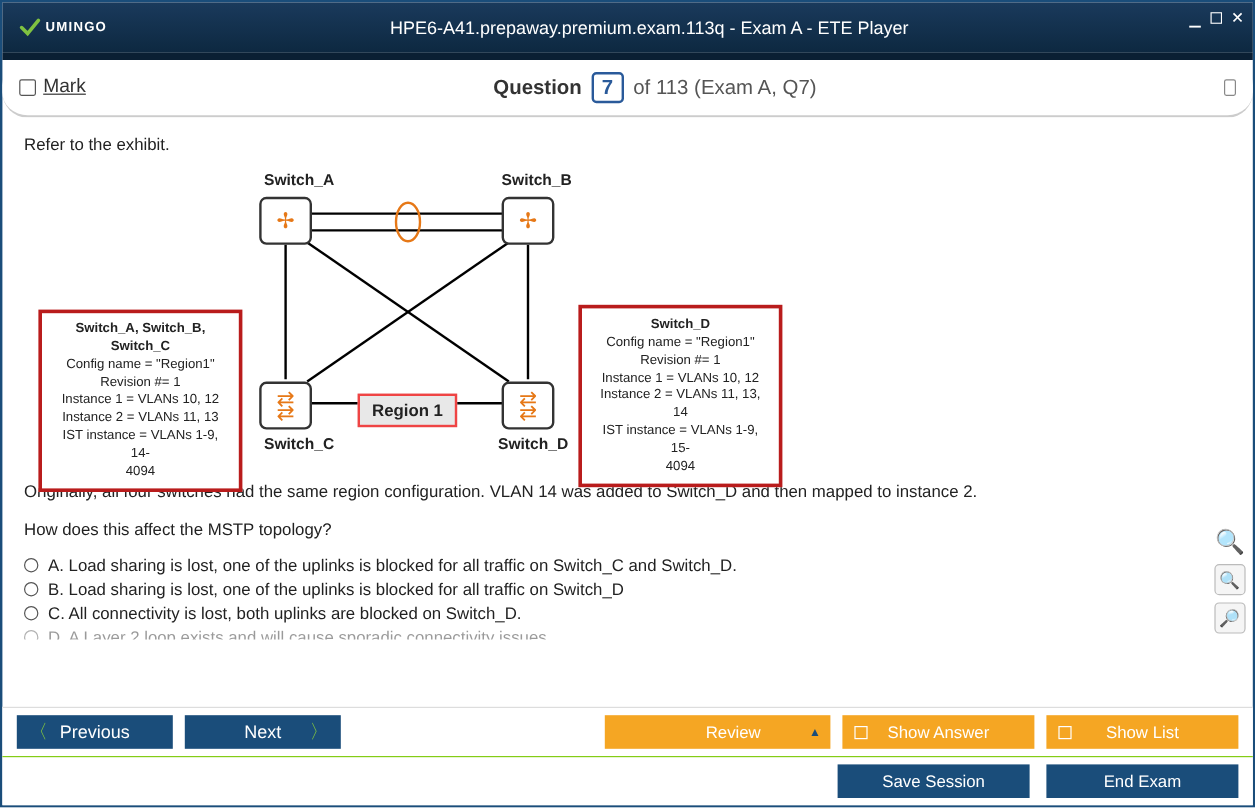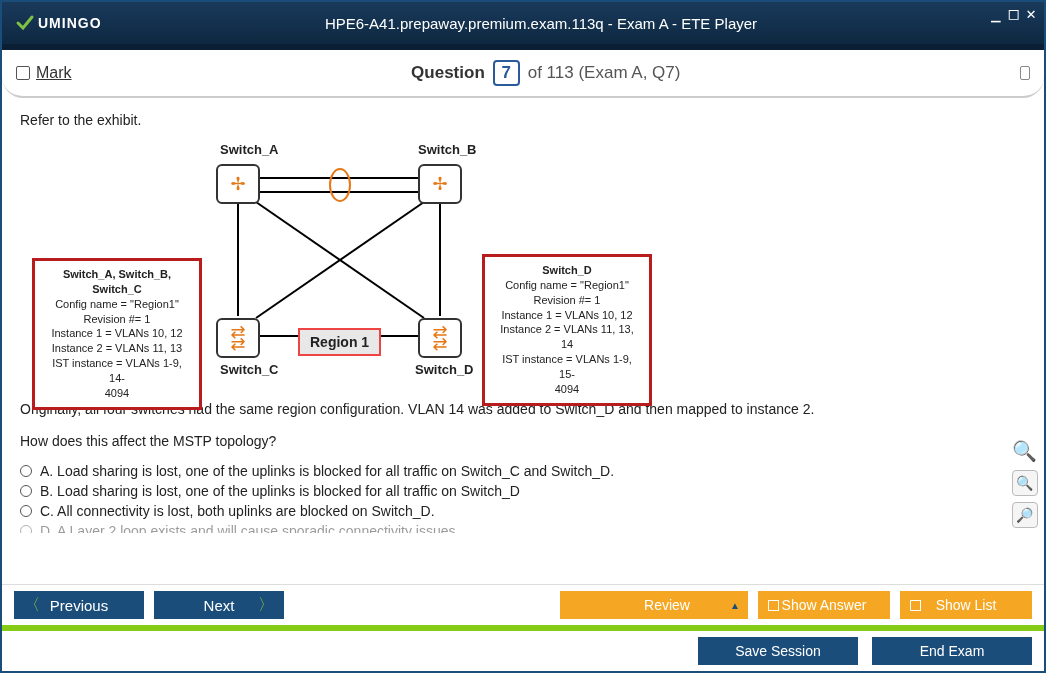--- a/index.html
+++ b/index.html
@@ -1,19 +1,19 @@
 <!DOCTYPE html>
 <html><head>
 <meta charset="utf-8">
 <style>
   * { box-sizing: border-box; margin: 0; padding: 0; }
   body { font-family: Arial, sans-serif; background: #fff; }
   .window { width: 1046px; height: 673px; border: 2px solid #1a4d7a; position: relative; background: #fff; display:flex; flex-direction:column;}
   .titlebar { background: linear-gradient(#1a3a5c, #0d2840); color: #fff; height: 48px; display: flex; align-items: center; padding: 0 12px; position: relative; border-bottom: 6px solid #0a1f33;}
-  .logo { display: flex; align-items: center; font-weight: bold; font-size: 14px; letter-spacing: 1px; color:#fff;}
+  .logo { display: flex; align-items: center; font-weight: bold; font-size: 11px; letter-spacing: 1px; color:#fff;}
   .logo svg { margin-right: 2px; }
   .title-text { position: absolute; left: 50%; transform: translateX(-50%); font-size: 15px; color:#fff; font-weight:500;margin-left:18px;}
   .win-controls { position: absolute; right: 6px; top: 2px; display: flex; gap: 4px; color:#fff; font-family: monospace; font-size:16px; font-weight:bold;}
   .win-controls span { cursor:pointer; padding:0 2px;}
   .qheader { background: #fff; border-bottom: 2px solid #ccc; padding: 10px 14px; display:flex; align-items:center; font-size:16px; color:#333;border-radius:21px;}
   .mark-cb { width:14px; height:14px; border:1px solid #555; border-radius:2px; margin-right:6px; display:inline-block;}
   .qcenter { flex:1; text-align:center; color:#555; font-size:17px;}
   .qcenter b { color:#333;}
   .qinput { display:inline-block; border:2px solid #2a5a9a; border-radius:4px; padding:1px 7px; color:#2a5a9a; font-weight:bold; margin:0 3px;}
   .qheader-right { width:10px; height:14px; border:1px solid #888; border-radius:2px;}
@@ -27,26 +27,26 @@
   .cfg-box { position:absolute; border:3px solid #b91c1c; background:#fff; padding:6px 8px; font-size:11px; text-align:center; line-height:1.35; width:170px;}
   .cfg-box .hdr { font-weight:bold; }
   .qtext { margin-bottom:12px; line-height:1.4;}
   .options { }
   .opt { display:flex; align-items:flex-start; gap:8px; margin-bottom:4px; font-size:14px;}
   .radio { width:12px; height:12px; border:1px solid #555; border-radius:50%; margin-top:2px; flex-shrink:0;}
   .side-tools { position:absolute; right:6px; top:340px; display:flex; flex-direction:column; gap:6px;}
   .tool { width:26px; height:26px; border:1px solid #bbb; border-radius:4px; background:#f5f5f5; display:flex; align-items:center; justify-content:center; color:#666; font-size:14px;}
   .tool.light { border:none; background:transparent; color:#ccc; font-size:20px;}
   .footer1 { background:#fff; border-top:1px solid #ddd; padding:6px 12px; display:flex; align-items:center; gap:10px;}
-  .footer2 { background:#fff; border-top:6px solid #84cc16; padding:6px 12px; display:flex; justify-content:flex-end; gap:14px;}
+  .footer2 { background:#fff; border-top:1px solid #84cc16; padding:6px 12px; display:flex; justify-content:flex-end; gap:14px;}
   .btn { height:28px; display:flex; align-items:center; justify-content:center; font-size:14px; cursor:pointer; border:none; padding:0 18px;}
   .btn-nav { background:#1a4d7a; color:#fff; width:130px; position:relative; font-size:15px;}
   .btn-nav .arr { color:#7fc241; font-size:16px; position:absolute;}
   .btn-nav .arr.l { left:10px;} .btn-nav .arr.r { right:10px;}
-  .btn-orange { background:#f5a623; color:#fff; width:132px; position:relative;}
+  .btn-orange { background:#f5a623; color:#fff; width:160px; position:relative;}
   .btn-orange.review { width:188px;padding-left:44px; }
   .btn-orange .tri { position:absolute; right:8px; font-size:10px; color:#1a4d7a;}
   .btn-orange .sq { position:absolute; left:10px; width:11px; height:11px; border:1px solid #fff;}
   .btn-dark { background:#1a4d7a; color:#fff; width:160px;}
   .spacer { flex:1; }
   svg.net { position:absolute; left:0; top:0; }
 </style>
 </head>
 <body>
 

